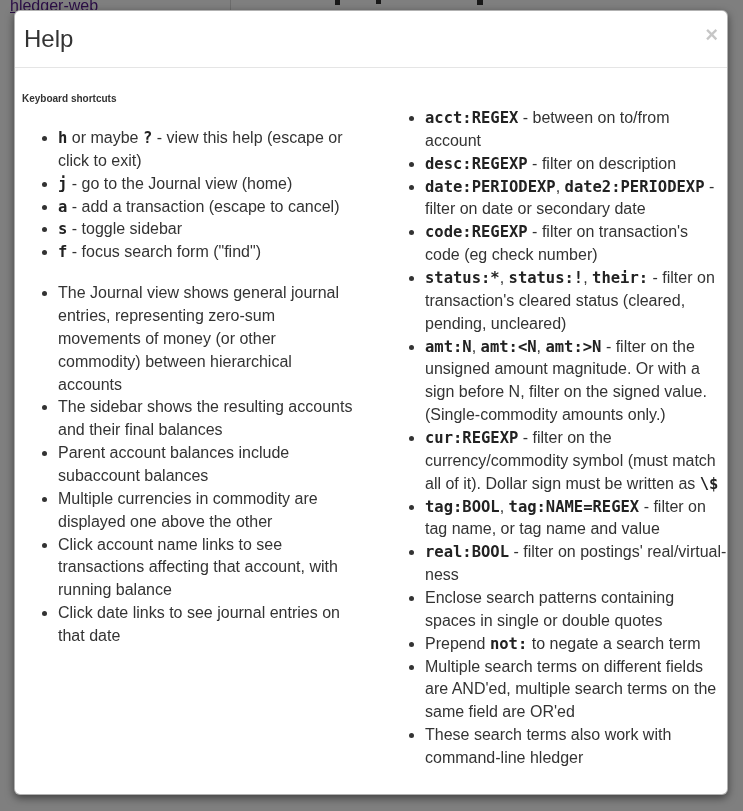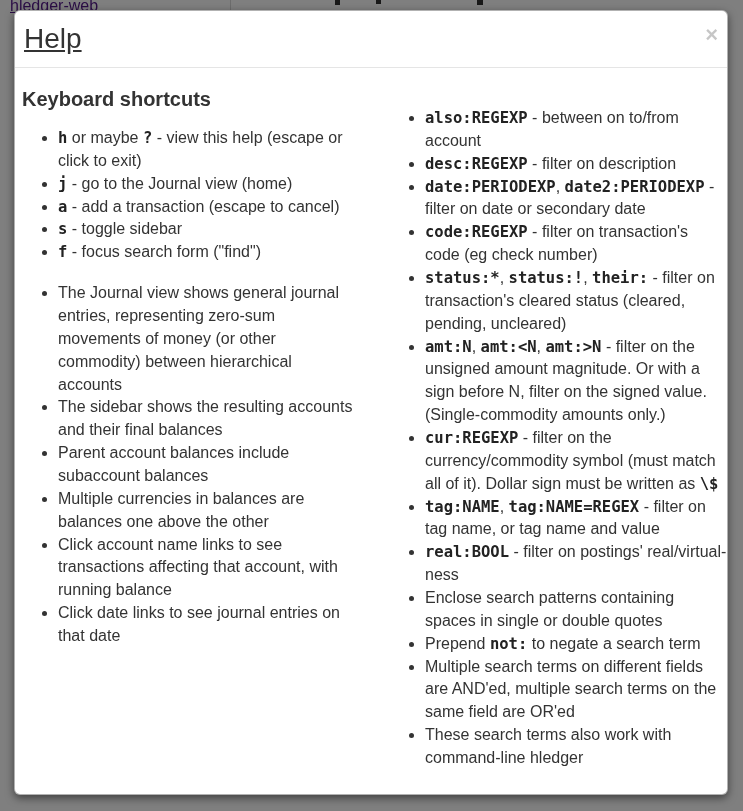--- a/index.html
+++ b/index.html
@@ -17,31 +17,31 @@
   .frag-3 { left:477px; width:6px; height:5px; }
 
   
   .backdrop { position:absolute; inset:0; background:rgba(0,0,0,0.5); }
 
   
   .modal { position:absolute; left:14px; top:10px; width:714px; height:785px;
            box-sizing:border-box; background:#fff; border:1px solid rgba(0,0,0,0.3);
            border-radius:6px; box-shadow:0 3px 9px rgba(0,0,0,0.5); overflow:hidden; }
   .modal-header { position:relative; padding:13px 16px 13px 9px; border-bottom:1px solid #e5e5e5; }
-  .modal-title { margin:0; font-size:28px; line-height:30px; font-weight:500; color:#333;text-decoration:underline; }
+  .modal-title { margin:0; font-size:24px; line-height:30px; font-weight:500; color:#333; }
   .close-btn { position:absolute; top:13px; right:9px; border:none; background:none; padding:0;
                font-size:22px; font-weight:bold; line-height:1; color:#000; opacity:0.22;
                cursor:pointer; font-family:inherit; }
 
   .modal-body { display:flex; align-items:flex-start; padding:21px 0 0 7px; }
   .col { box-sizing:border-box; }
   .col-left  { width:337px; flex:none; }
   .col-right { flex:1; margin-left:26px; min-width:0; }
 
-  .section-heading { font-size:20px; line-height:20px; font-weight:bold; color:#333; margin:20px 0 0 0; }
+  .section-heading { font-size:10px; line-height:20px; font-weight:bold; color:#333; margin:20px 0 0 0; }
   .col > .section-heading:first-child { margin-top:0; }
 
   ul.help-list { margin:18px 0 0 0; padding:0 0 0 36px; list-style:disc; }
   .col-right ul.help-list { padding-left:40px; }
   ul.help-list li { font-size:16px; line-height:22.857px; color:#333; }
   .col-left ul.help-list li { max-width:301px; }
 
   code { font-family:"DejaVu Sans Mono", "Liberation Mono", monospace;
          font-weight:bold; font-size:15.5px; color:#222; }
 </style>
@@ -72,35 +72,35 @@
             <li><code>h</code><span> or maybe </span><code>?</code><span> - view this help (escape or click to exit)</span></li>
             <li><code>j</code><span> - go to the Journal view (home)</span></li>
             <li><code>a</code><span> - add a transaction (escape to cancel)</span></li>
             <li><code>s</code><span> - toggle sidebar</span></li>
             <li><code>f</code><span> - focus search form ("find")</span></li>
           </ul>
           <ul class="help-list">
             <li><span>The Journal view shows general journal entries, representing zero-sum movements of money (or other commodity) between hierarchical accounts</span></li>
             <li><span>The sidebar shows the resulting accounts and their final balances</span></li>
             <li><span>Parent account balances include subaccount balances</span></li>
-            <li><span>Multiple currencies in balances are balances one above the other</span></li>
+            <li><span>Multiple currencies in commodity are displayed one above the other</span></li>
             <li><span>Click account name links to see transactions affecting that account, with running balance</span></li>
             <li><span>Click date links to see journal entries on that date</span></li>
           </ul>
         </div>
       <div class="col col-right">
           <ul class="help-list">
-            <li><code>also:REGEXP</code><span> - between on to/from account</span></li>
+            <li><code>acct:REGEX</code><span> - between on to/from account</span></li>
             <li><code>desc:REGEXP</code><span> - filter on description</span></li>
             <li><code>date:PERIODEXP</code><span>, </span><code>date2:PERIODEXP</code><span> - filter on date or secondary date</span></li>
             <li><code>code:REGEXP</code><span> - filter on transaction's code (eg check number)</span></li>
             <li><code>status:*</code><span>, </span><code>status:!</code><span>, </span><code>their:</code><span> - filter on transaction's cleared status (cleared, pending, uncleared)</span></li>
             <li><code>amt:N</code><span>, </span><code>amt:&lt;N</code><span>, </span><code>amt:&gt;N</code><span> - filter on the unsigned amount magnitude. Or with a sign before N, filter on the signed value. (Single-commodity amounts only.)</span></li>
             <li><code>cur:REGEXP</code><span> - filter on the currency/commodity symbol (must match all of it). Dollar sign must be written as </span><code>\$</code></li>
-            <li><code>tag:NAME</code><span>, </span><code>tag:NAME=REGEX</code><span> - filter on tag name, or tag name and value</span></li>
+            <li><code>tag:BOOL</code><span>, </span><code>tag:NAME=REGEX</code><span> - filter on tag name, or tag name and value</span></li>
             <li><code>real:BOOL</code><span> - filter on postings' real/virtual-ness</span></li>
             <li><span>Enclose search patterns containing spaces in single or double quotes</span></li>
             <li><span>Prepend </span><code>not:</code><span> to negate a search term</span></li>
             <li><span>Multiple search terms on different fields are AND'ed, multiple search terms on the same field are OR'ed</span></li>
             <li><span>These search terms also work with command-line hledger</span></li>
           </ul>
         </div>
     </div>
   </div>
 

